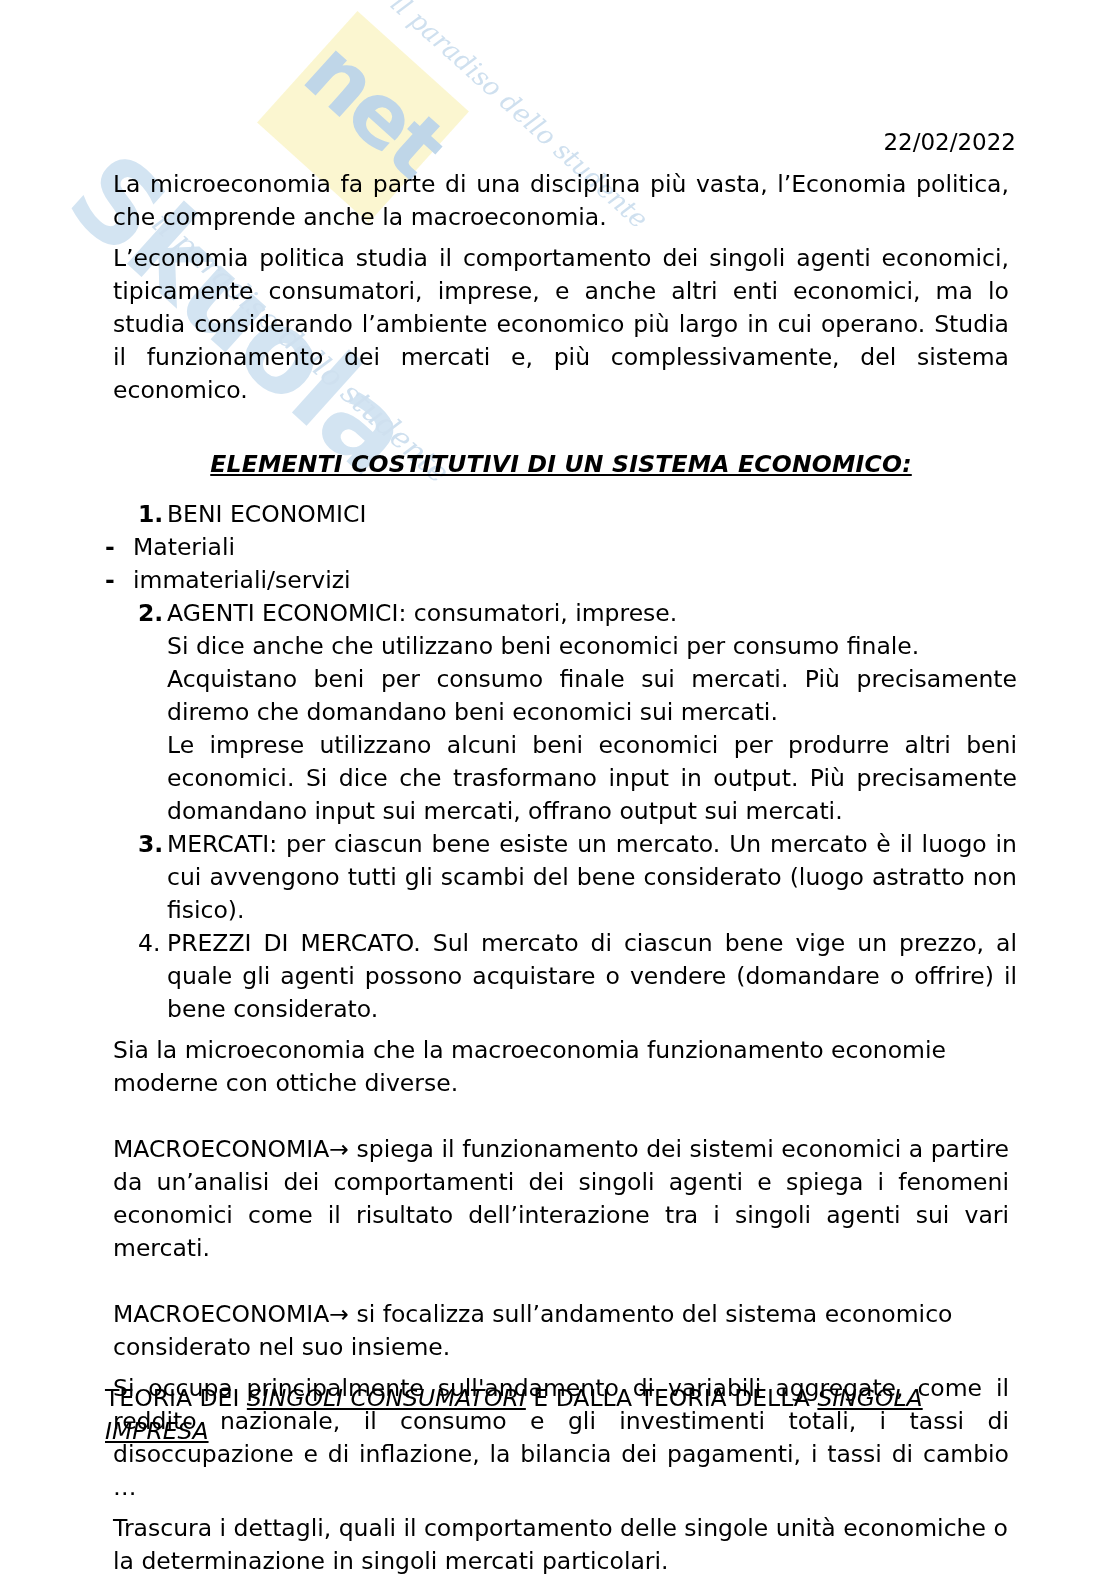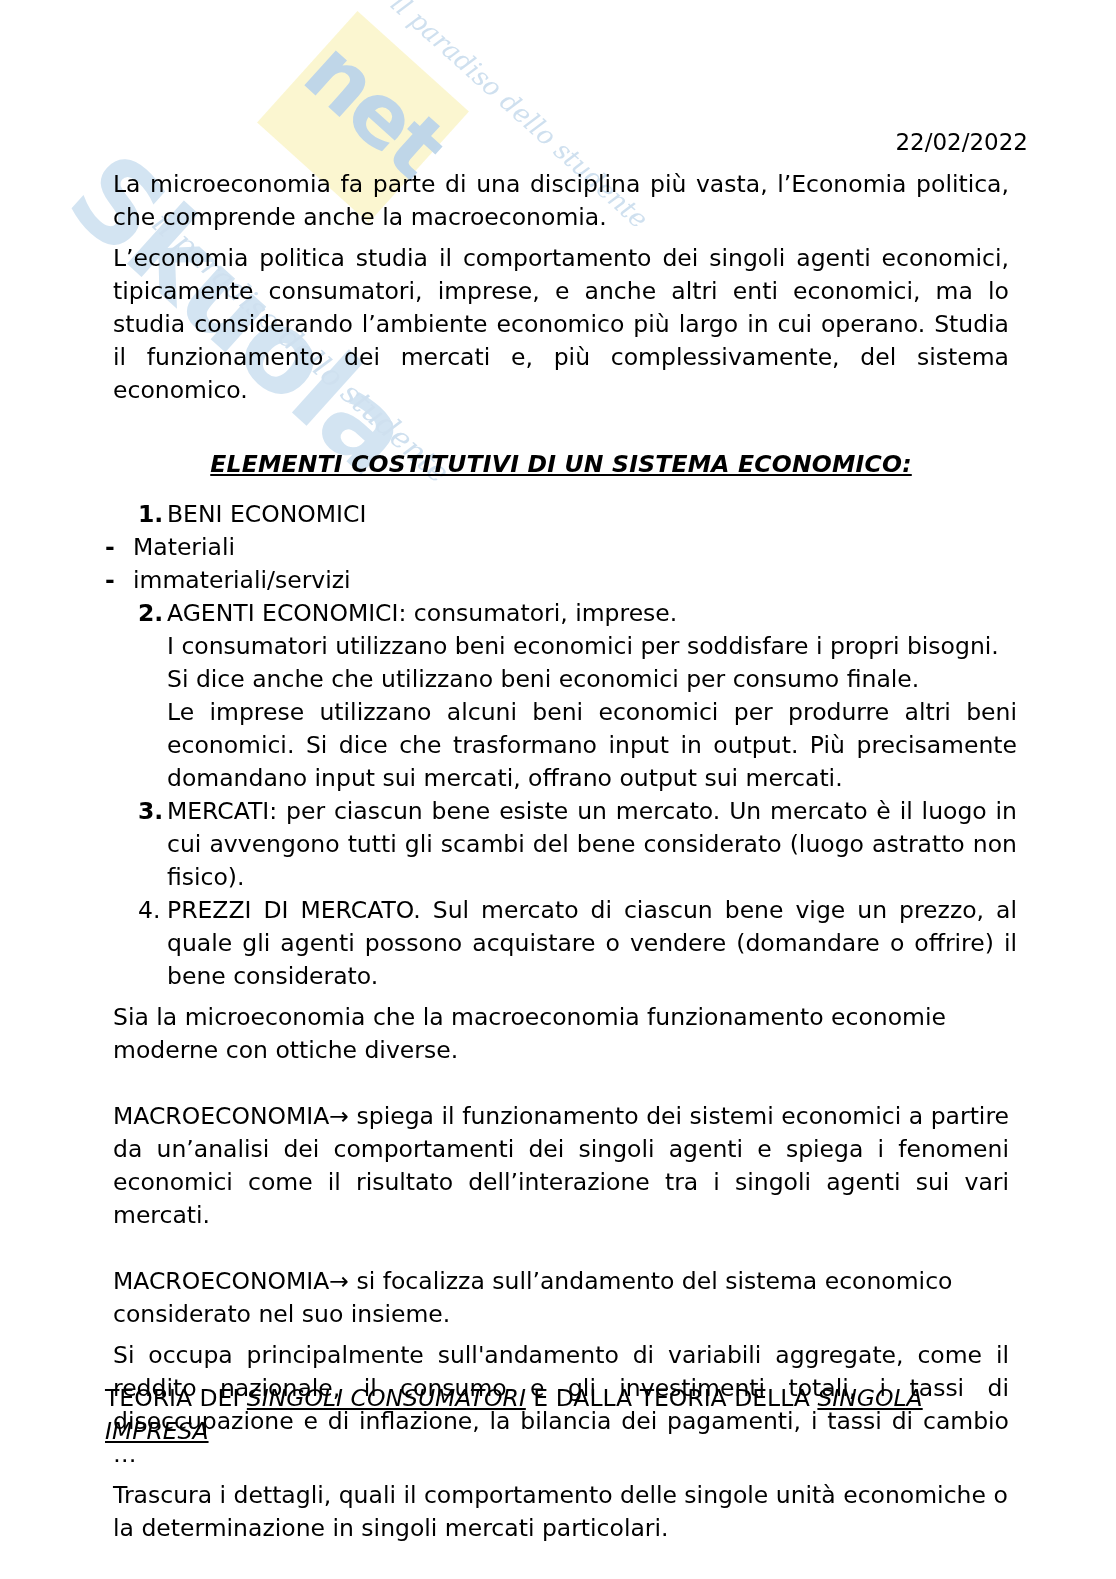--- a/index.html
+++ b/index.html
@@ -88,21 +88,20 @@
     padding: 0;
   }
   .date-line {
     position: absolute;
     left: 0;
     top: 127px;
     width: 1016px;
     text-align: right;
     font-size: 23px;
     line-height: 30px;
-    padding-left: 12px;
   }
   .body-block {
     position: absolute;
     left: 105px;
     top: 160px;
     width: 912px;
   }
   p.para {
     margin: 8px;
     font-size: 23.5px;
@@ -211,24 +210,24 @@
         <span class="marker">-</span>
         <span>immateriali/servizi</span>
       </div>
 
       <div class="num-item">
         <span class="marker">2.</span>
         <span class="body"><b>AGENTI ECONOMICI:</b><span> consumatori, imprese.</span></span>
       </div>
 
       <div class="sub-line">
-        <span>I </span><b>consumatori</b><span> utilizzano beni economici per soddisfare i propri bisogni.</span>
+        <span>Si dice anche che utilizzano beni economici per consumo finale.</span>
       </div>
       <div class="sub-line">
-        <span>Si dice anche che utilizzano beni economici per consumo finale.</span>
+        <span>Acquistano beni per consumo finale sui mercati. Più precisamente diremo che domandano beni economici sui mercati.</span>
       </div>
       <div class="sub-line">
         <b>Le imprese</b><span> utilizzano alcuni beni economici per produrre altri beni economici. Si dice che trasformano input in output. Più precisamente domandano input sui mercati, offrano output sui mercati.</span>
       </div>
 
       <div class="num-item">
         <span class="marker">3.</span>
         <span class="body"><b>MERCATI:</b><span> per ciascun bene esiste un mercato. Un mercato è il luogo in cui avvengono tutti gli scambi del bene considerato (luogo astratto non fisico).</span></span>
       </div>
 

